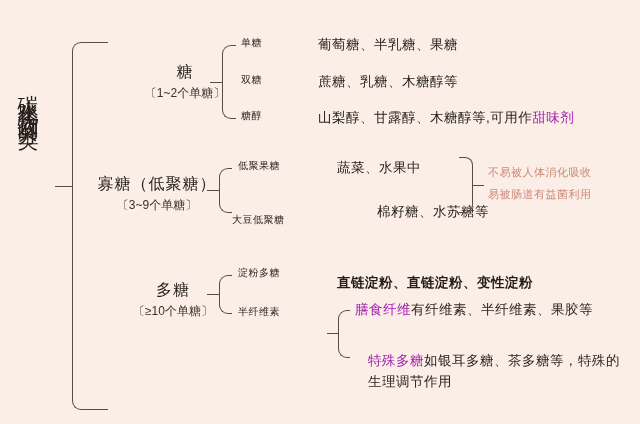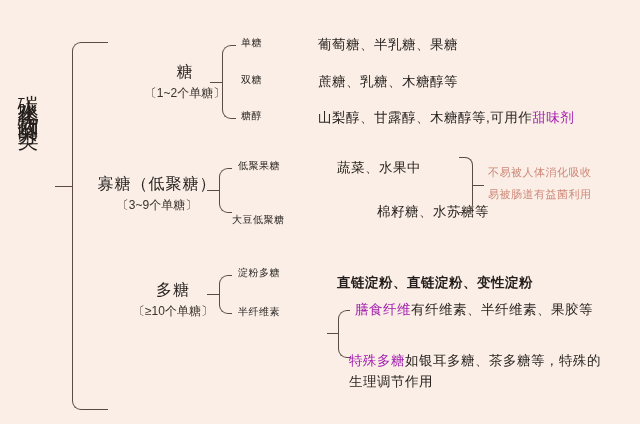--- a/index.html
+++ b/index.html
@@ -159,17 +159,17 @@
 
   <div class="abs l2" style="left:238px;top:305px;">半纤维素</div>
 
   <div class="abs bracket" style="left:338px;top:310px;width:12px;height:48px;border-right:none;"></div>
   <div class="abs nub" style="left:327px;top:333px;width:12px;"></div>
 
   <div class="abs detail" style="left:355px;top:301px;">
     <span class="pink">膳食纤维</span><span>有纤维素、半纤维素、果胶等</span>
   </div>
 
-  <div class="abs detail wrap" style="left:349px;top:350px;width:262px;">
+  <div class="abs detail wrap" style="left:368px;top:350px;width:262px;">
     <span class="pink">特殊多糖</span><span>如银耳多糖、茶多糖等，特殊的生理调节作用</span>
   </div>
 
 </div>
 
 </body></html>

